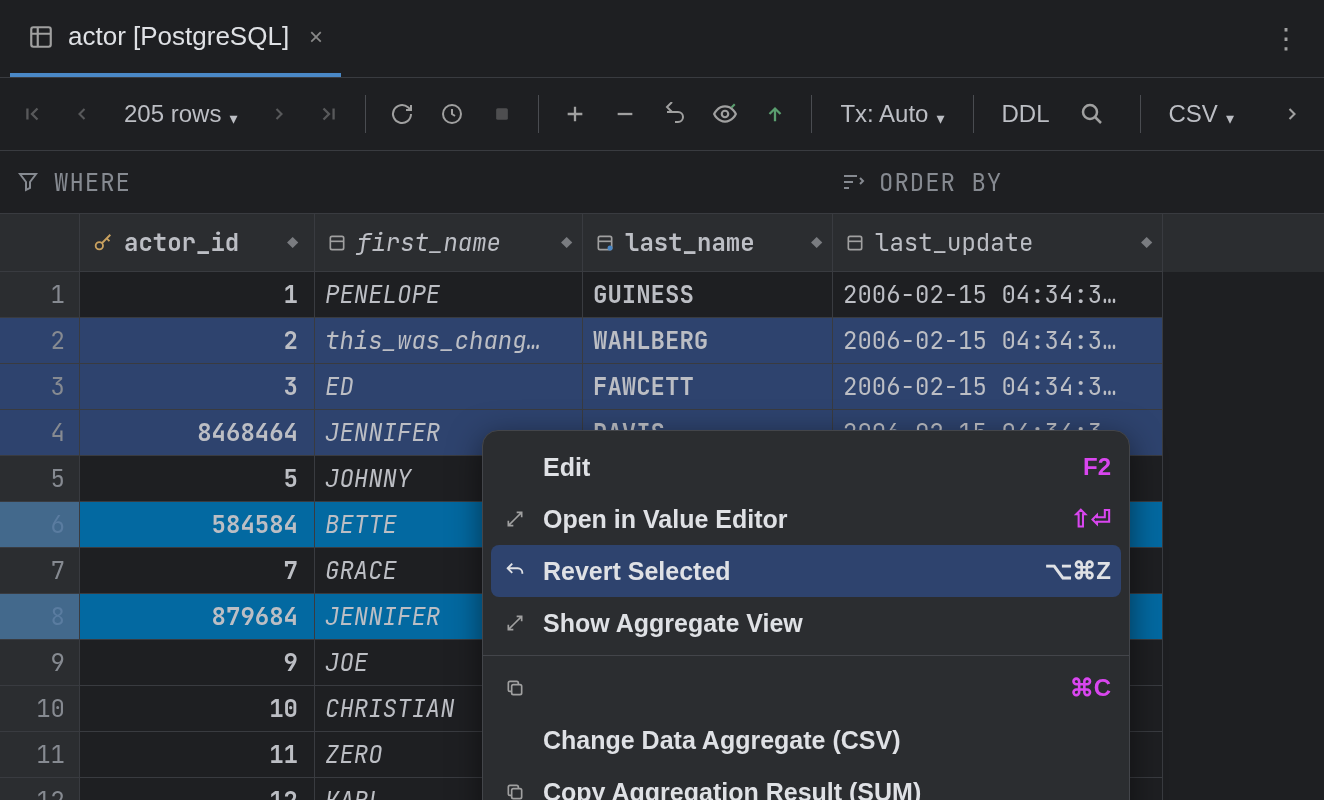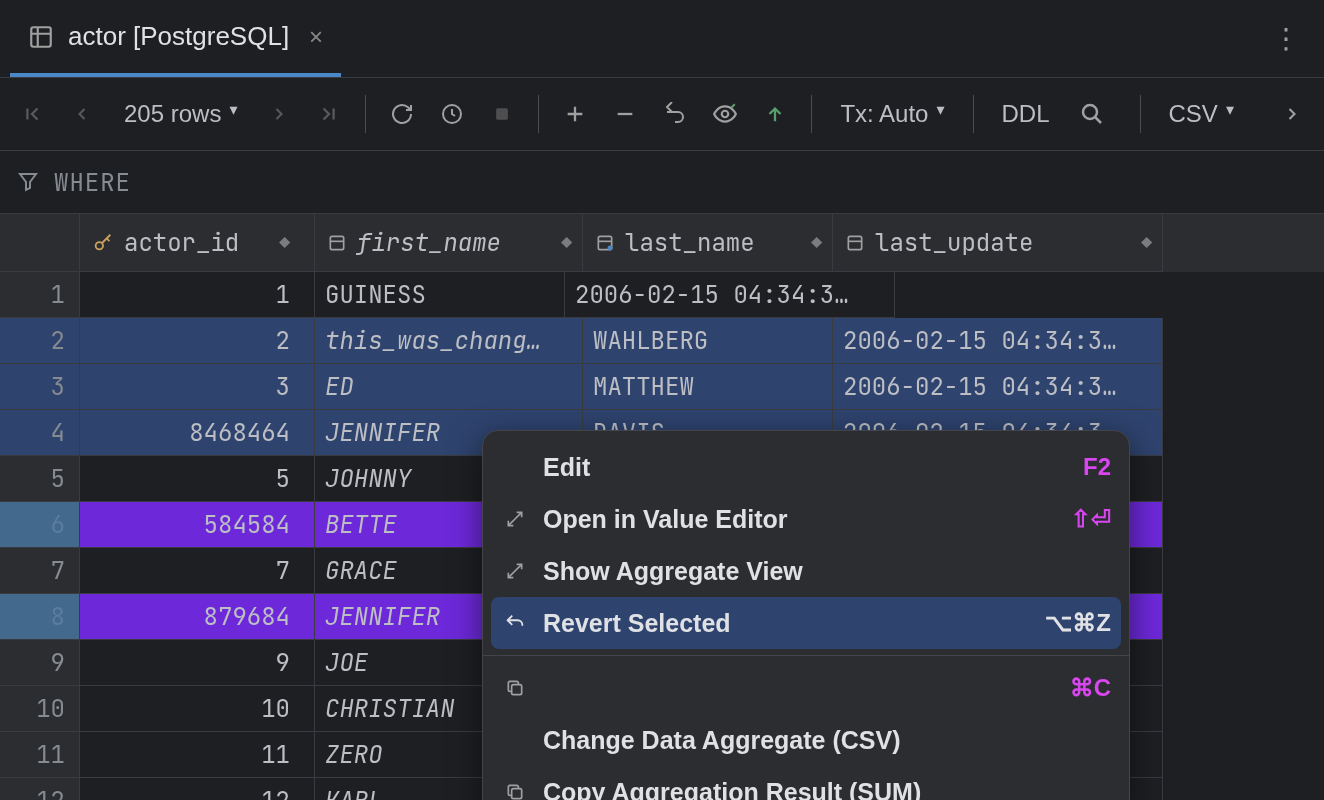--- a/index.html
+++ b/index.html
@@ -47,21 +47,21 @@
   display: flex;
   align-items: center;
   justify-content: center;
   width: 40px;
   height: 40px;
   color: #a0a0a0;
   cursor: pointer;
 }
 .tool-text {
   display: flex;
-  align-items: flex-start;
+  align-items: flex-end;
   gap: 8px;
   padding: 0 12px;
   color: #bcbec4;
   font-size: 24px;
   cursor: pointer;
 }
 .tool-sep {
   width: 1px;
   height: 38px;
   background: #4a4c51;
@@ -103,29 +103,29 @@
   align-items: center;
   padding: 0 10px;
   overflow: hidden;
   white-space: nowrap;
   text-overflow: ellipsis;
   font-size: 24px;
 }
 .row.header .cell { justify-content: flex-start; }
 .sort-grip { margin-left: auto; color: #7a7c80; font-size: 18px; }
 .c-gutter { width: 80px; justify-content: flex-end; padding-right: 14px; color: #868a91; background: #2b2d30; }
-.c-id { width: 235px; justify-content: flex-end; padding-right: 24px; }
+.c-id { width: 235px; justify-content: flex-end; padding-right: 16px; font-weight: bold; }
 .c-fn { width: 268px; font-style: italic; }
-.c-ln { width: 250px; }
+.c-ln { width: 250px; font-weight: bold; }
 .c-lu { width: 330px; }
 
 .row.selected .cell { background: #2e436e; }
 .row.selected .c-gutter { background: #2e436e; }
 .row .highlighted { background: #43698c; }
-.row.dim .cell { background: #6d28d9; }
+.row.dim .cell { background: #0369a1; }
 .row.dim .c-gutter { background: #43698c; color: #5a7ca0; }
 
 
 .context-menu {
   position: absolute;
   top: 430px;
   left: 482px;
   width: 648px;
   background: #2b2d30;
   border: 1px solid #43454a;
@@ -269,20 +269,28 @@
 </div>
 
 <div class="filter-bar">
   <div class="filter-half">
     <span>
         <svg width="24" height="24" viewBox="0 0 24 24" fill="none" stroke="#868a91" stroke-width="2">
           <path d="M4 4h16l-6 8v6l-4 2v-8z"></path>
         </svg>
       </span>
     <span class="filter-label mono">WHERE</span>
+  </div>
+  <div class="filter-half">
+    <span>
+        <svg width="24" height="24" viewBox="0 0 24 24" fill="none" stroke="#868a91" stroke-width="2">
+          <path d="M3 6h13M3 12h9M3 18h5M19 8l3 3-3 3"></path>
+        </svg>
+      </span>
+    <span class="filter-label mono">ORDER BY</span>
   </div>
 </div>
 
 <div class="grid mono">
   <div class="row header">
     <div class="cell c-gutter"></div>
     <div class="cell c-id">
       <span>
           <svg width="22" height="22" viewBox="0 0 24 24" fill="none" stroke="#c9a15f" stroke-width="2">
             <circle cx="8" cy="15" r="4"></circle>
@@ -321,35 +329,36 @@
           </svg>
         </span>
       <span>last_update</span>
       <span class="sort-grip">◆</span>
     </div>
   </div>
 
   <div class="row">
     <div class="cell c-gutter">1</div>
     <div class="cell c-id">1</div>
+    <div class="cell c-fn">PENELOPE</div>
     <div class="cell c-ln">GUINESS</div>
     <div class="cell c-lu">2006-02-15 04:34:3…</div>
   </div>
   <div class="row selected">
     <div class="cell c-gutter">2</div>
     <div class="cell c-id">2</div>
     <div class="cell c-fn">this_was_chang…</div>
     <div class="cell c-ln">WAHLBERG</div>
     <div class="cell c-lu">2006-02-15 04:34:3…</div>
   </div>
   <div class="row selected">
     <div class="cell c-gutter">3</div>
     <div class="cell c-id">3</div>
     <div class="cell c-fn">ED</div>
-    <div class="cell c-ln highlighted">MATTHEW</div>
+    <div class="cell c-ln highlighted">FAWCETT</div>
     <div class="cell c-lu">2006-02-15 04:34:3…</div>
   </div>
   <div class="row selected">
     <div class="cell c-gutter">4</div>
     <div class="cell c-id">8468464</div>
     <div class="cell c-fn">JENNIFER</div>
     <div class="cell c-ln">DAVIS</div>
     <div class="cell c-lu">2006-02-15 04:34:3…</div>
   </div>
   <div class="row">
@@ -418,38 +427,38 @@
   </div>
   <div class="menu-item">
     <span class="menu-icon">
         <svg width="20" height="20" viewBox="0 0 24 24" fill="none" stroke="currentColor" stroke-width="2">
           <path d="M14 4h6v6M20 4l-8 8M10 20H4v-6M4 20l8-8"></path>
         </svg>
       </span>
     <span>Open in Value Editor</span>
     <span class="menu-shortcut">⇧⏎</span>
   </div>
-  <div class="menu-item">
-    <span class="menu-icon">
-        <svg width="20" height="20" viewBox="0 0 24 24" fill="none" stroke="currentColor" stroke-width="2">
-          <path d="M14 4h6v6M20 4l-8 8M10 20H4v-6M4 20l8-8"></path>
-        </svg>
-      </span>
-    <span>Show Aggregate View</span>
-  </div>
   <div class="menu-item highlight">
     <span class="menu-icon" style="color:#dfe1e5;">
         <svg width="22" height="22" viewBox="0 0 24 24" fill="none" stroke="currentColor" stroke-width="2">
           <path d="M9 14L4 9l5-5"></path>
           <path d="M4 9h11a5 5 0 0 1 5 5v1"></path>
         </svg>
       </span>
     <span>Revert Selected</span>
     <span class="menu-shortcut" style="color:#dfe1e5;">⌥⌘Z</span>
   </div>
+  <div class="menu-item">
+    <span class="menu-icon">
+        <svg width="20" height="20" viewBox="0 0 24 24" fill="none" stroke="currentColor" stroke-width="2">
+          <path d="M14 4h6v6M20 4l-8 8M10 20H4v-6M4 20l8-8"></path>
+        </svg>
+      </span>
+    <span>Show Aggregate View</span>
+  </div>
   <div class="menu-sep"></div>
   <div class="menu-item">
     <span class="menu-icon">
         <svg width="20" height="20" viewBox="0 0 24 24" fill="none" stroke="currentColor" stroke-width="2">
           <rect x="8" y="8" width="12" height="12" rx="2"></rect>
           <path d="M16 8V6a2 2 0 0 0-2-2H6a2 2 0 0 0-2 2v8a2 2 0 0 0 2 2h2"></path>
         </svg>
       </span>
     <span class="menu-shortcut">⌘C</span>
   </div>

